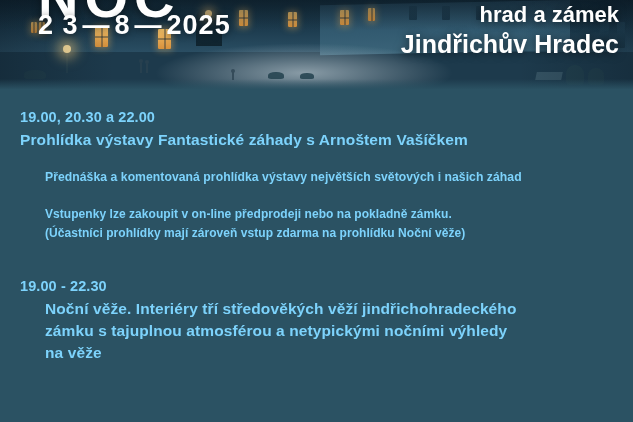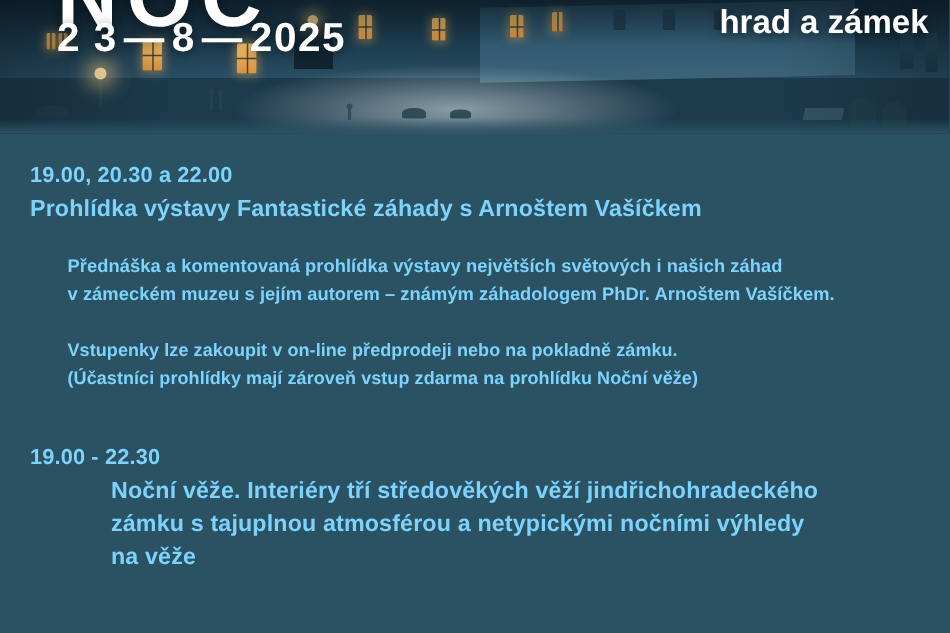--- a/index.html
+++ b/index.html
@@ -217,21 +217,20 @@
   .event-note {
     font-size: 12px;
     font-weight: bold;
     line-height: 1.55;
     margin-top: 18px;
     letter-spacing: .05px;
   }
   .spacer-gap { height: 34px; }
   .event-title.wide {
     line-height: 1.42;
-    margin-left: 29px;
   }
   .nowrap { white-space: nowrap; padding-left: 25px; }
 </style>
 </head>
 <body>
 
 <div class="hero">
   <div class="hero-scene"></div>
   <div class="hero-sky"></div>
 
@@ -300,31 +299,31 @@
   <div class="hero-bottom-fade"></div>
 
   <div class="poster-title">NOC</div>
 
   <div class="poster-date">
     <span>2 3</span><span class="sep">—</span><span>8</span><span class="sep">—</span><span>2025</span>
   </div>
 
   <div class="venue">
     <span class="venue-line1">hrad a zámek</span>
+    <span class="venue-line2">Jindřichův Hradec</span>
   </div>
 </div>
 
 <div class="content">
 
   <div class="event">
     <div class="event-time">19.00, 20.30 a 22.00</div>
     <div class="event-title">Prohlídka výstavy Fantastické záhady s Arnoštem Vašíčkem</div>
     <div class="event-desc">
       <div class="nowrap">Přednáška a komentovaná prohlídka výstavy největších světových i našich záhad</div>
-      <div class="nowrap">v zámeckém muzeu s jejím autorem – známým záhadologem PhDr. Arnoštem Vašíčkem.</div>
     </div>
     <div class="event-note">
       <div class="nowrap">Vstupenky lze zakoupit v on-line předprodeji nebo na pokladně zámku.</div>
       <div class="nowrap">(Účastníci prohlídky mají zároveň vstup zdarma na prohlídku Noční věže)</div>
     </div>
   </div>
 
   <div class="spacer-gap"></div>
 
   <div class="event">

